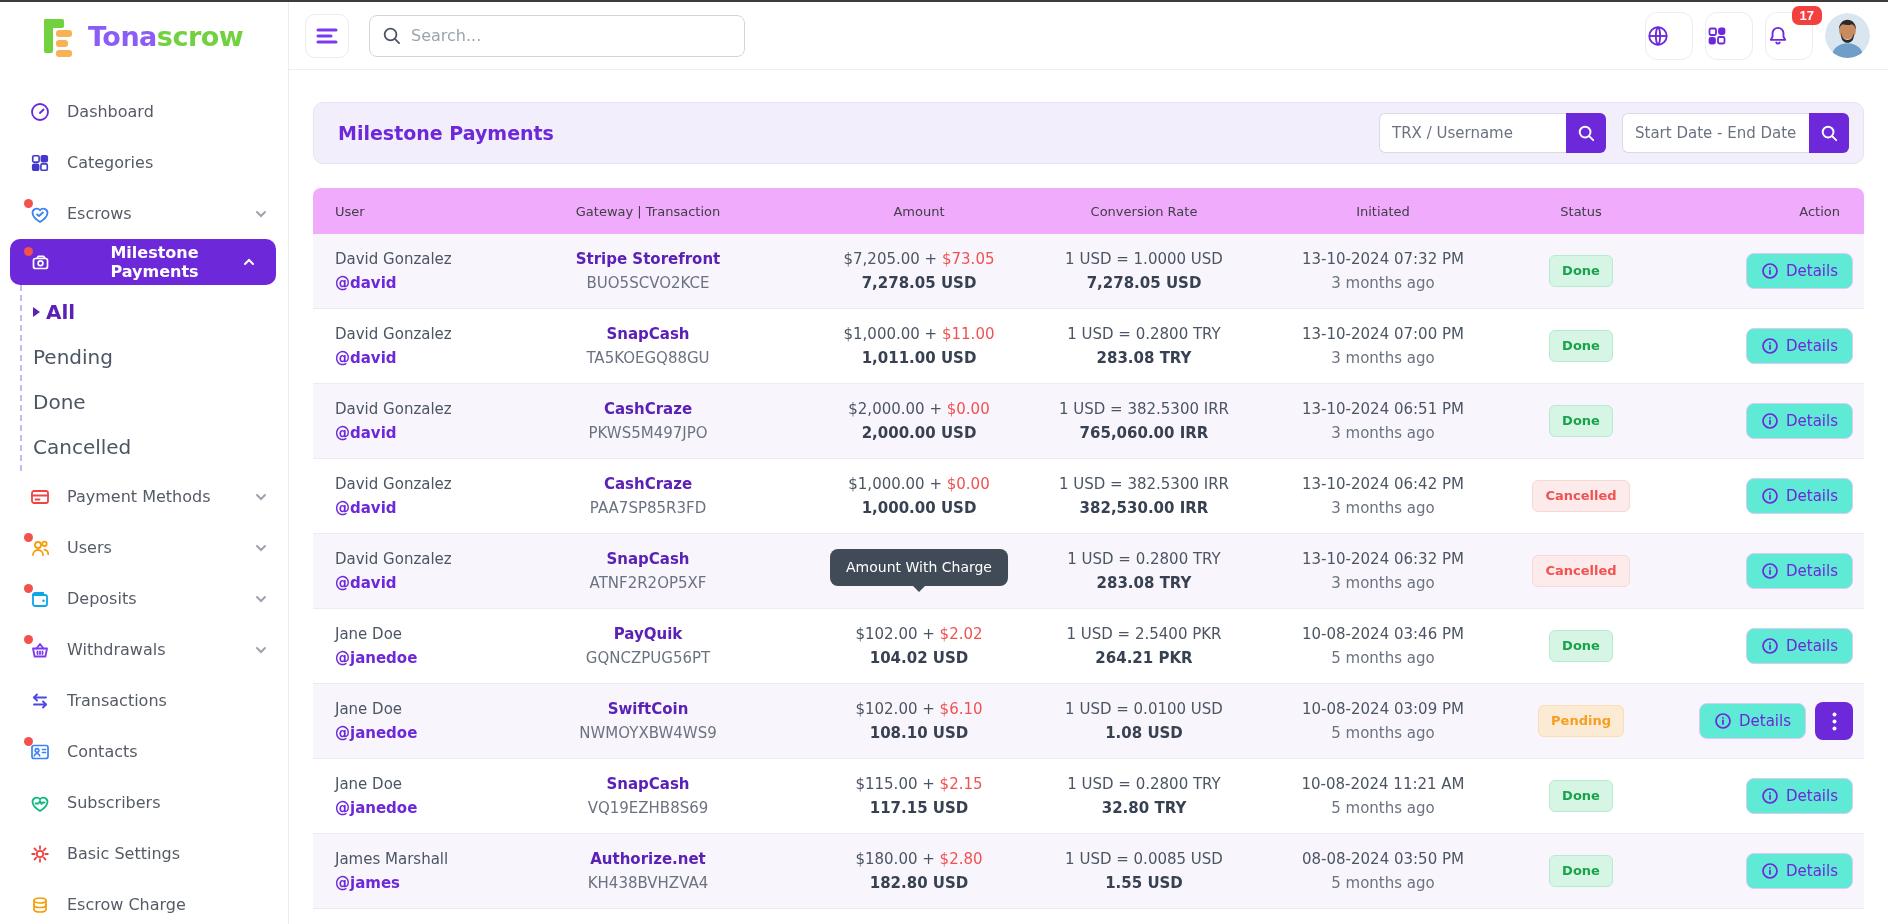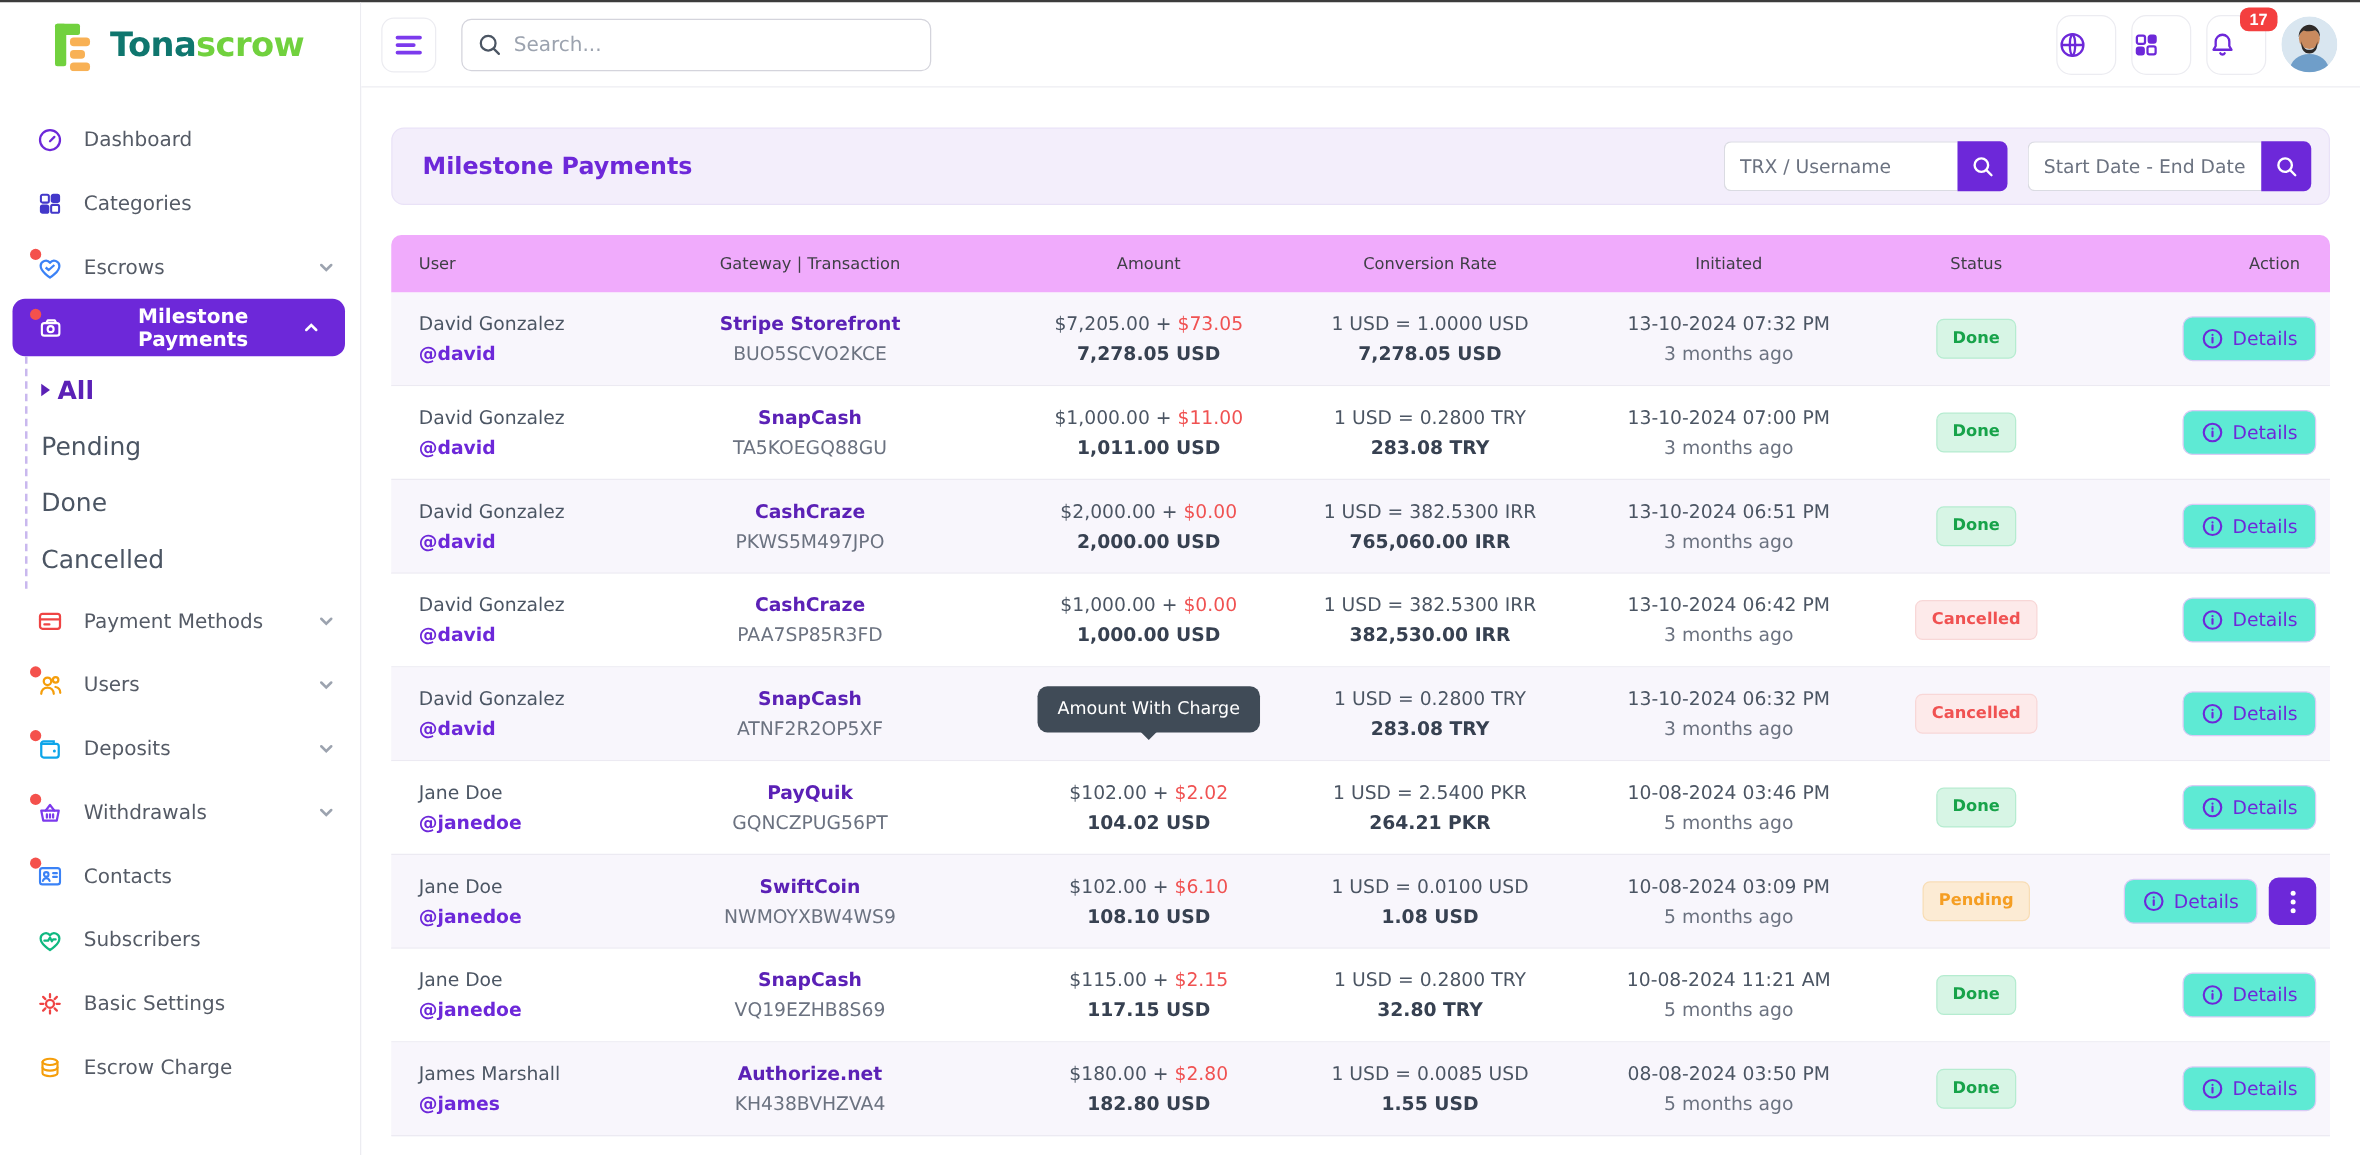--- a/index.html
+++ b/index.html
@@ -6,21 +6,21 @@
   html,body { width:1888px; height:924px; overflow:hidden; background:#fff;
     font-family:"DejaVu Sans","Liberation Sans",sans-serif; }
   body::before { content:""; display:block; height:2px; background:#3c3c3c; }
 
   .app { display:flex; height:922px; }
 
   
   .sidebar { width:289px; min-width:289px; background:#fff; border-right:1px solid #ececf1; height:100%; }
   .logo { height:68px; display:flex; align-items:center; padding-left:42px; }
   .logo-text { font-size:27px; font-weight:800; letter-spacing:-0.5px; margin-left:8px; }
-  .logo-dark { color:#0f766e; } .logo-green { color:#71d13e; }
+  .logo-dark { color:#8b5cf6; } .logo-green { color:#71d13e; }
   nav { padding-top:16px; }
   .side-item { height:51px; display:flex; align-items:center; padding:0 20px 0 28px; cursor:pointer; }
   .side-item .ic { position:relative; width:24px; height:24px; display:flex; align-items:center; justify-content:center; flex:none; }
   .side-item .dot { position:absolute; top:-3px; left:-4px; width:9px; height:9px; border-radius:50%; background:#f4514c; }
   .side-label { margin-left:15px; font-size:16px; color:#555b66;text-align:center; }
   .chev { margin-left:auto; color:#9ca3af; display:flex; }
   .side-item.active { background:#6d28d9; border-radius:10px; margin:0 12px 0 10px; padding-left:18px; height:46px; }
   .side-item.active .side-label { color:#fff; font-weight:700; }
   .side-item.active .chev { color:#fff; }
   .submenu { margin-left:20px; border-left:2px dashed #c9b8ee; padding:4px 0 2px 0; }
@@ -233,20 +233,31 @@
           <span class="dot"></span>
         </span>
         <span class="side-label">Withdrawals</span>
         <span class="chev">
             <svg width="14" height="14" viewBox="0 0 14 14" fill="none" stroke="currentColor" stroke-width="2" stroke-linecap="round">
               <path d="M3 5l4 4 4-4"></path>
             </svg>
           </span>
       </div>
 
+      <div class="side-item">
+        <span class="ic">
+          <svg width="22" height="22" viewBox="0 0 22 22" fill="none" stroke="#4f46e5" stroke-width="1.9" stroke-linecap="round" stroke-linejoin="round">
+              <path d="M17 7.5H5"></path>
+              <path d="M8 4.5l-3 3 3 3"></path>
+              <path d="M5 14.5h12"></path>
+              <path d="M14 11.5l3 3-3 3"></path>
+            </svg>
+        </span>
+        <span class="side-label">Transactions</span>
+      </div>
 
       <div class="side-item">
         <span class="ic">
           <svg width="22" height="22" viewBox="0 0 22 22" fill="none" stroke="#3b82f6" stroke-width="1.7" stroke-linecap="round">
               <rect x="3" y="4.5" width="16" height="13" rx="2"></rect>
               <circle cx="8" cy="9.5" r="1.8"></circle>
               <path d="M5.3 14.8c.5-1.5 1.5-2.3 2.7-2.3s2.2.8 2.7 2.3"></path>
               <path d="M13.5 8.5h3M13.5 11.5h3"></path>
             </svg>
           <span class="dot"></span>

